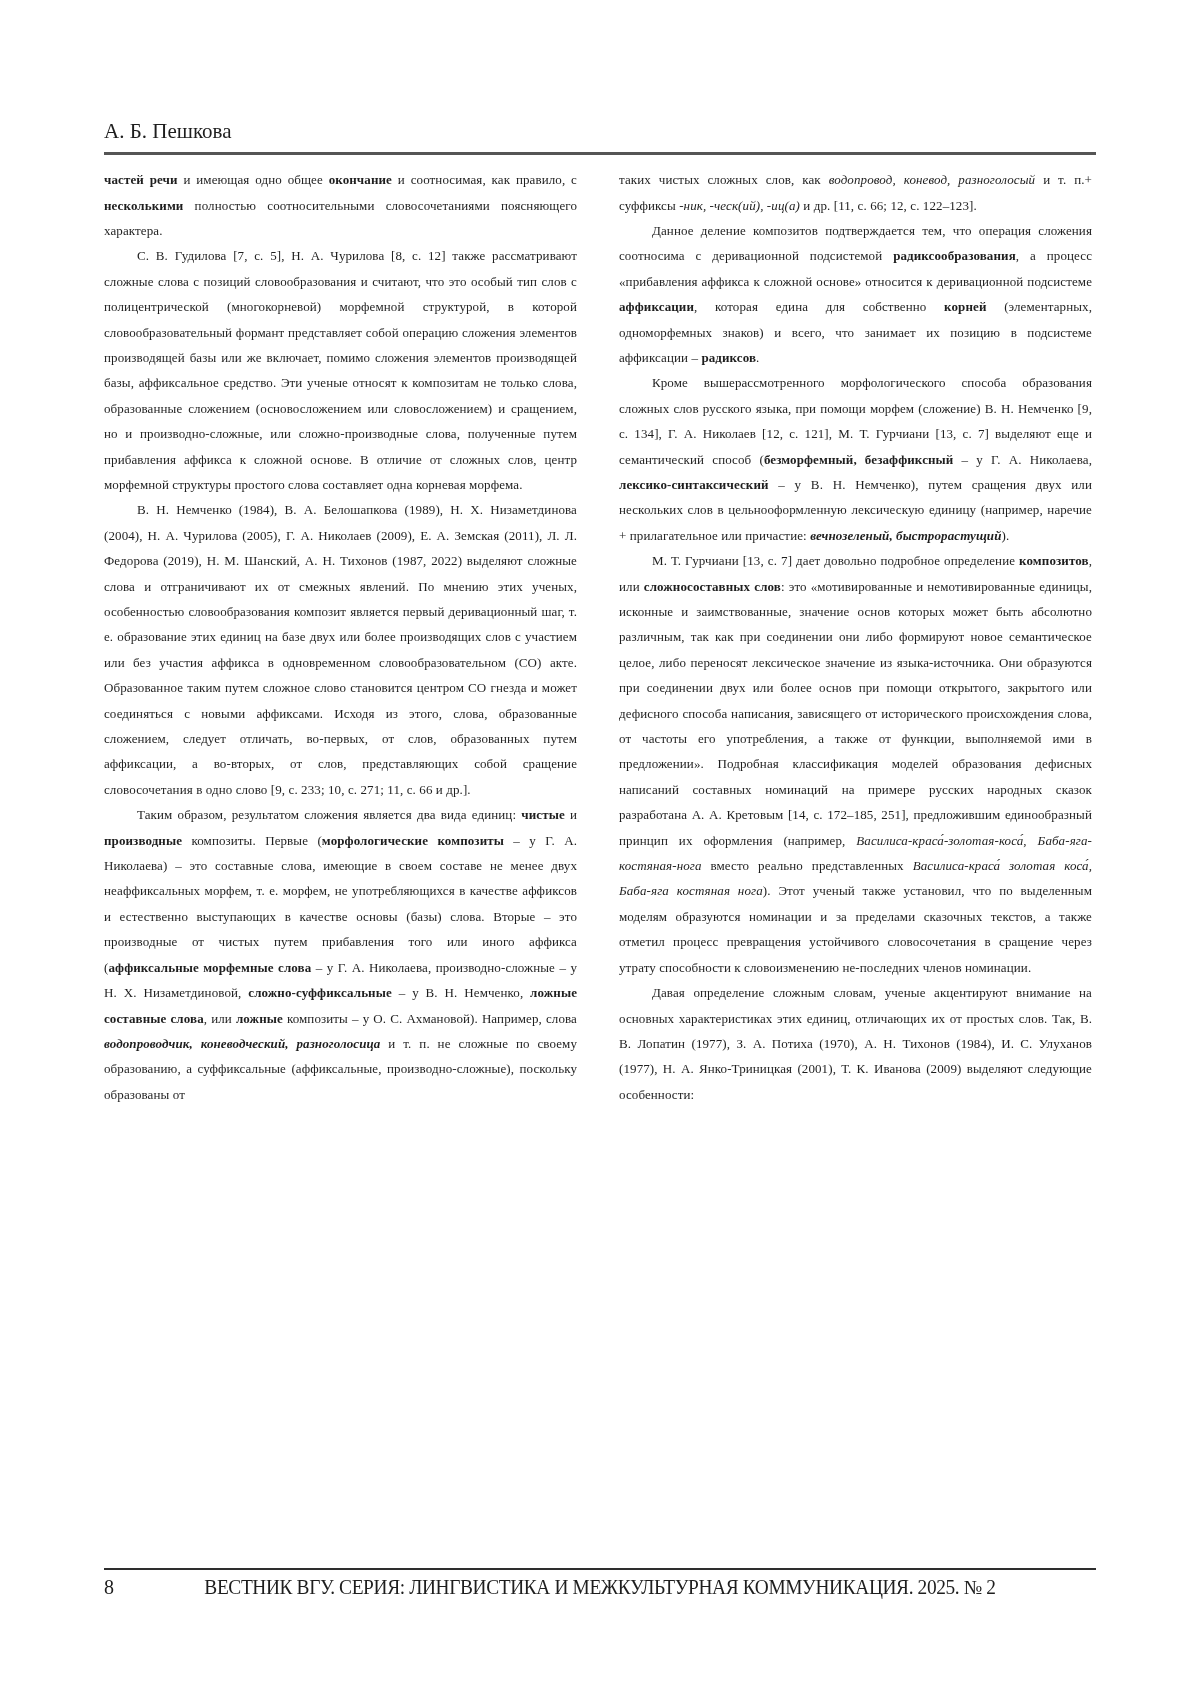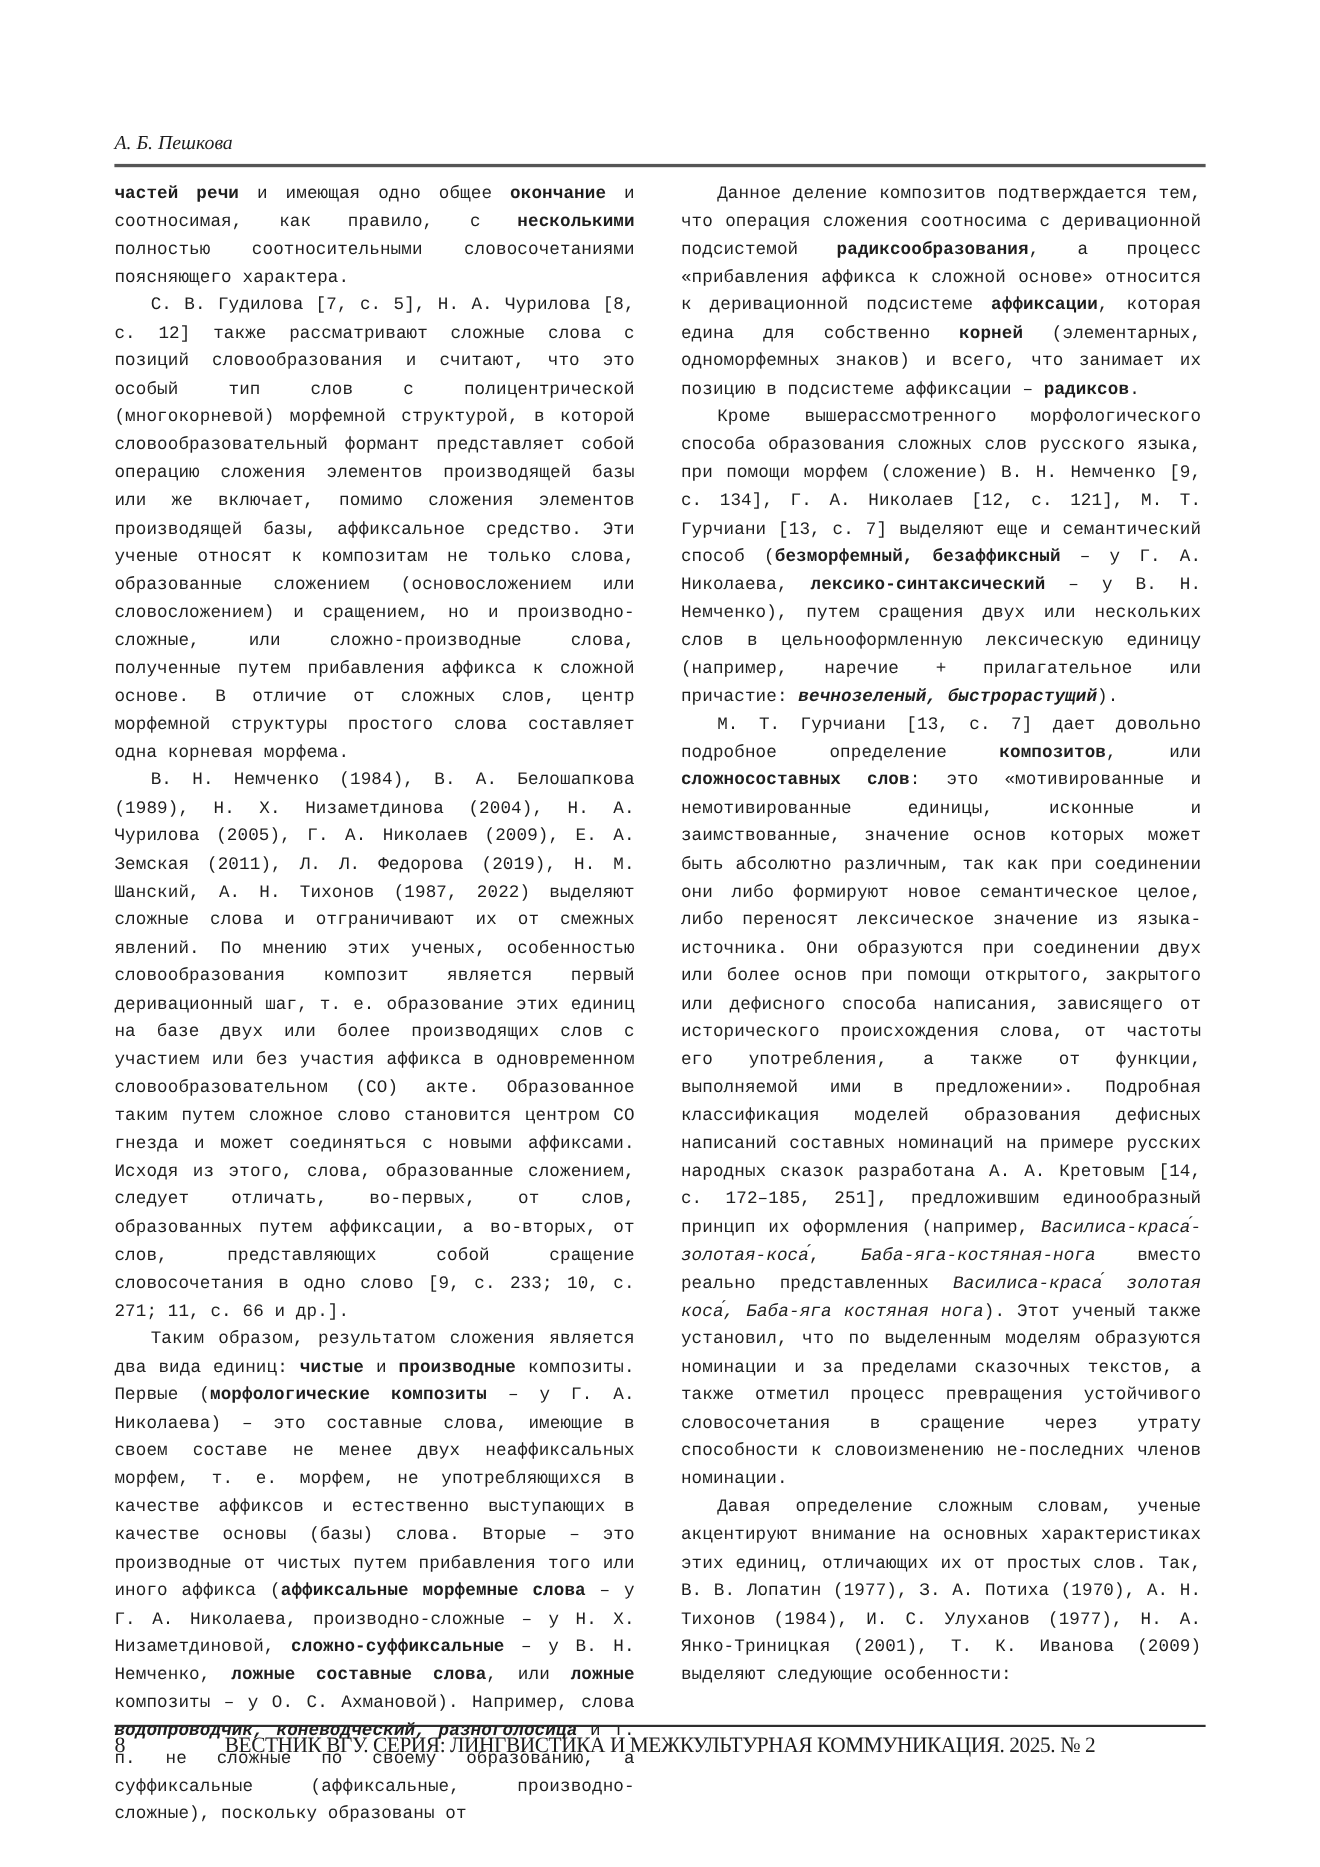--- a/index.html
+++ b/index.html
@@ -15,42 +15,40 @@
     width: 1200px; height: 1697px;
     box-sizing: border-box;
     padding: 0 104px;
     overflow: hidden;
   }
   .running-head {
     display: flex;
     justify-content: space-between;
     align-items: flex-start;
     padding-top: 120px;
-    font-style: italic;
-    font-size: 18px;
+    font-size: 21px;
     line-height: 1.1;
   }
   .head-rule {
     margin-top: 9px;
     height: 3px;
     background: #555555;
   }
   .body-columns {
     display: flex;
     gap: 42px;
     margin-top: 12px;
   }
   .column {
     flex: 0 0 473px;
     width: 473px;
     text-align: justify;
-    font-size: 16px;
+    font-size: 13px;
     line-height: 25.4px;
     letter-spacing: 0.1px;
-    font-family: Liberation Mono, monospace;
   }
   .column p.para {
     margin: 0;
     text-indent: 0;
   }
   .column p.para.indent { text-indent: 33px; }
   .b { font-weight: 700; }
   .i { font-style: italic; }
   .page-footer {
     position: absolute;
@@ -90,20 +88,21 @@
   <div class="head-rule"></div>
 
   <main class="body-columns">
     <section class="column" id="col-left">
         <p class="para"><span class="b">частей речи</span><span> и имеющая одно общее </span><span class="b">окончание</span><span> и соотносимая, как правило, с </span><span class="b">несколькими</span><span> полностью соотносительными словосочетаниями поясняющего характера.</span></p>
         <p class="para indent"><span>С. В. Гудилова [7, с. 5], Н. А. Чурилова [8, с. 12] также рассматривают сложные слова с позиций словообразования и считают, что это особый тип слов с полицентрической (многокорневой) морфемной структурой, в которой словообразовательный формант представляет собой операцию сложения элементов производящей базы или же включает, помимо сложения элементов производящей базы, аффиксальное средство. Эти ученые относят к композитам не только слова, образованные сложением (основосложением или словосложением) и сращением, но и производно-сложные, или сложно-производные слова, полученные путем прибавления аффикса к сложной основе. В отличие от сложных слов, центр морфемной структуры простого слова составляет одна корневая морфема.</span></p>
         <p class="para indent"><span>В. Н. Немченко (1984), В. А. Белошапкова (1989), Н. Х. Низаметдинова (2004), Н. А. Чурилова (2005), Г. А. Николаев (2009), Е. А. Земская (2011), Л. Л. Федорова (2019), Н. М. Шанский, А. Н. Тихонов (1987, 2022) выделяют сложные слова и отграничивают их от смежных явлений. По мнению этих ученых, особенностью словообразования композит является первый деривационный шаг, т. е. образование этих единиц на базе двух или более производящих слов с участием или без участия аффикса в одновременном словообразовательном (СО) акте. Образованное таким путем сложное слово становится центром СО гнезда и может соединяться с новыми аффиксами. Исходя из этого, слова, образованные сложением, следует отличать, во-первых, от слов, образованных путем аффиксации, а во-вторых, от слов, представляющих собой сращение словосочетания в одно слово [9, с. 233; 10, с. 271; 11, с. 66 и др.].</span></p>
         <p class="para indent"><span>Таким образом, результатом сложения является два вида единиц: </span><span class="b">чистые</span><span> и </span><span class="b">производные</span><span> композиты. Первые (</span><span class="b">морфологические композиты</span><span> – у Г. А. Николаева) – это составные слова, имеющие в своем составе не менее двух неаффиксальных морфем, т. е. морфем, не употребляющихся в качестве аффиксов и естественно выступающих в качестве основы (базы) слова. Вторые – это производные от чистых путем прибавления того или иного аффикса (</span><span class="b">аффиксальные морфемные слова</span><span> – у Г. А. Николаева, производно-сложные – у Н. Х. Низаметдиновой, </span><span class="b">сложно-суффиксальные</span><span> – у В. Н. Немченко, </span><span class="b">ложные составные слова</span><span>, или </span><span class="b">ложные</span><span> композиты – у О. С. Ахмановой). Например, слова </span><span class="b i">водопроводчик, коневодческий, разноголосица</span><span> и т. п. не сложные по своему образованию, а суффиксальные (аффиксальные, производно-сложные), поскольку образованы от</span></p>
       </section>
     <section class="column" id="col-right">
+        <p class="para"><span>таких чистых сложных слов, как </span><span class="i">водопровод, коневод, разноголосый</span><span> и т. п.+ суффиксы </span><span class="i">-ник, -ческ(ий), -иц(а)</span><span> и др. [11, с. 66; 12, с. 122–123].</span></p>
         <p class="para indent"><span>Данное деление композитов подтверждается тем, что операция сложения соотносима с деривационной подсистемой </span><span class="b">радиксообразования</span><span>, а процесс «прибавления аффикса к сложной основе» относится к деривационной подсистеме </span><span class="b">аффиксации</span><span>, которая едина для собственно </span><span class="b">корней</span><span> (элементарных, одноморфемных знаков) и всего, что занимает их позицию в подсистеме аффиксации – </span><span class="b">радиксов</span><span>.</span></p>
         <p class="para indent"><span>Кроме вышерассмотренного морфологического способа образования сложных слов русского языка, при помощи морфем (сложение) В. Н. Немченко [9, с. 134], Г. А. Николаев [12, с. 121], М. Т. Гурчиани [13, с. 7] выделяют еще и семантический способ (</span><span class="b">безморфемный, безаффиксный</span><span> – у Г. А. Николаева, </span><span class="b">лексико-синтаксический</span><span> – у В. Н. Немченко), путем сращения двух или нескольких слов в цельнооформленную лексическую единицу (например, наречие + прилагательное или причастие: </span><span class="b i">вечнозеленый, быстрорастущий</span><span>).</span></p>
         <p class="para indent"><span>М. Т. Гурчиани [13, с. 7] дает довольно подробное определение </span><span class="b">композитов</span><span>, или </span><span class="b">сложносоставных слов</span><span>: это «мотивированные и немотивированные единицы, исконные и заимствованные, значение основ которых может быть абсолютно различным, так как при соединении они либо формируют новое семантическое целое, либо переносят лексическое значение из языка-источника. Они образуются при соединении двух или более основ при помощи открытого, закрытого или дефисного способа написания, зависящего от исторического происхождения слова, от частоты его употребления, а также от функции, выполняемой ими в предложении». Подробная классификация моделей образования дефисных написаний составных номинаций на примере русских народных сказок разработана А. А. Кретовым [14, с. 172–185, 251], предложившим единообразный принцип их оформления (например, </span><span class="i">Василиса-краса́-золотая-коса́</span><span>, </span><span class="i">Баба-яга-костяная-нога</span><span> вместо реально представленных </span><span class="i">Василиса-краса́ золотая коса́, Баба-яга костяная нога</span><span>). Этот ученый также установил, что по выделенным моделям образуются номинации и за пределами сказочных текстов, а также отметил процесс превращения устойчивого словосочетания в сращение через утрату способности к словоизменению не-последних членов номинации.</span></p>
         <p class="para indent"><span>Давая определение сложным словам, ученые акцентируют внимание на основных характеристиках этих единиц, отличающих их от простых слов. Так, В. В. Лопатин (1977), З. А. Потиха (1970), А. Н. Тихонов (1984), И. С. Улуханов (1977), Н. А. Янко-Триницкая (2001), Т. К. Иванова (2009) выделяют следующие особенности:</span></p>
       </section>
   </main>
 
   <footer class="page-footer">
     <div class="foot-rule"></div>
     <div class="foot-row">

